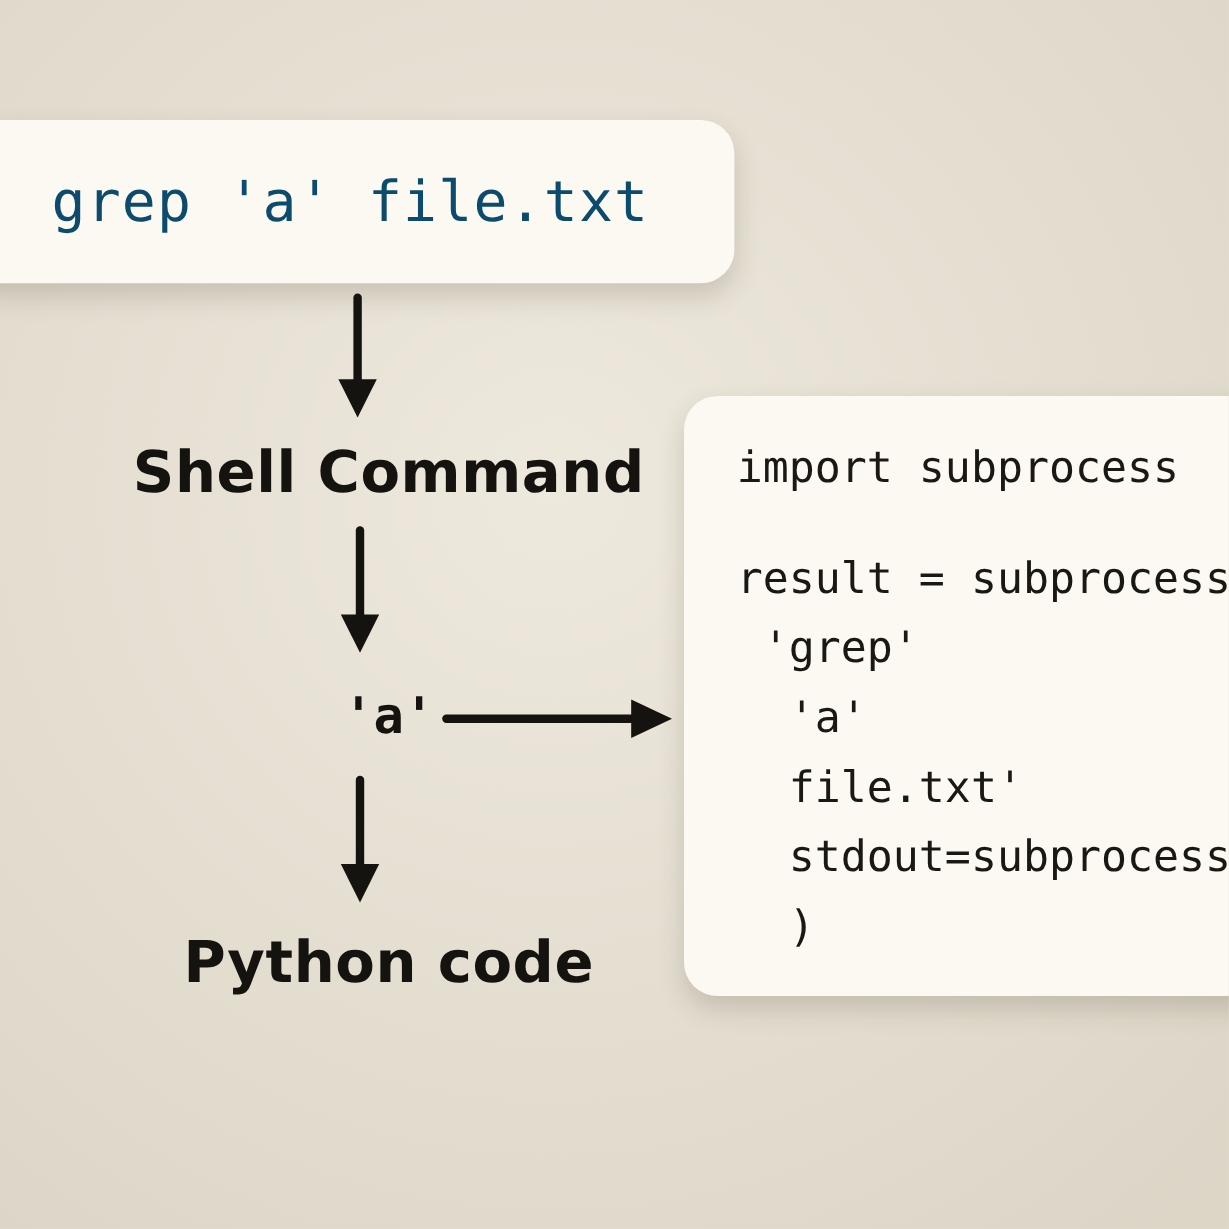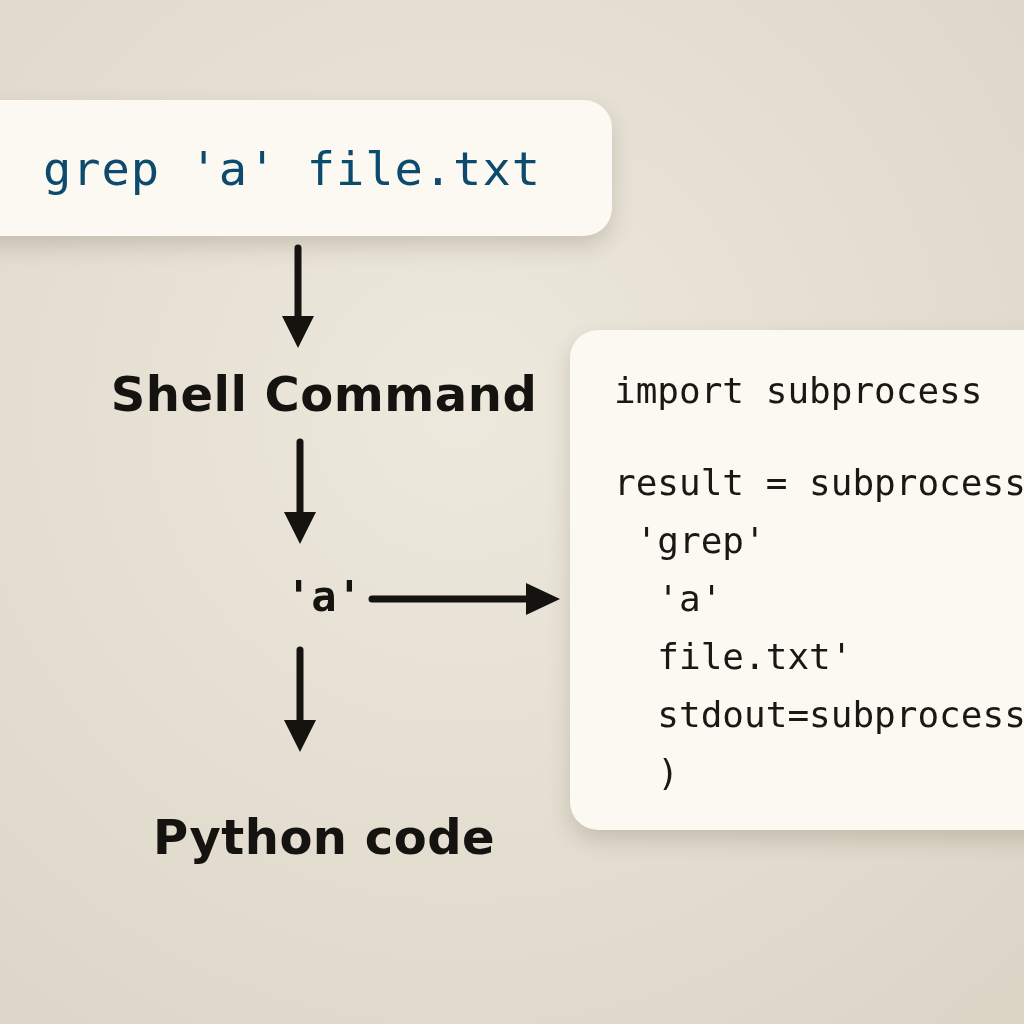--- a/index.html
+++ b/index.html
@@ -50,21 +50,21 @@
     font-size: 48px;
     letter-spacing: 0.5px;
   }
   .label-mono {
     font-family: "DejaVu Sans Mono", "Liberation Mono", monospace;
     font-weight: 700;
     font-size: 42px;
   }
   #shell-command-label { top: 366px; }
   #arg-label { top: 572px; }
-  #python-code-label { top: 774px; margin-top: 35px; }
+  #python-code-label { top: 774px; }
 
   .code-card {
     left: 570px;
     top: 330px;
     width: 540px;
     height: 500px;
     padding: 32px 0 0 44px;
   }
   .code-line {
     font-family: "DejaVu Sans Mono", "Liberation Mono", monospace;

